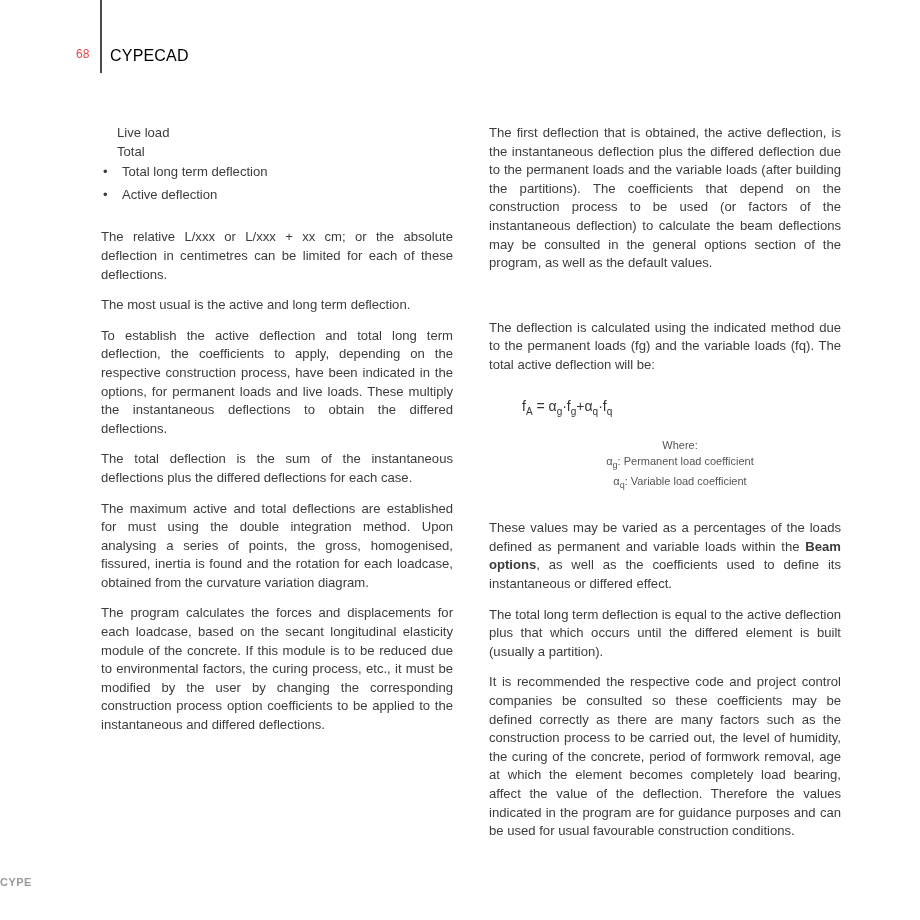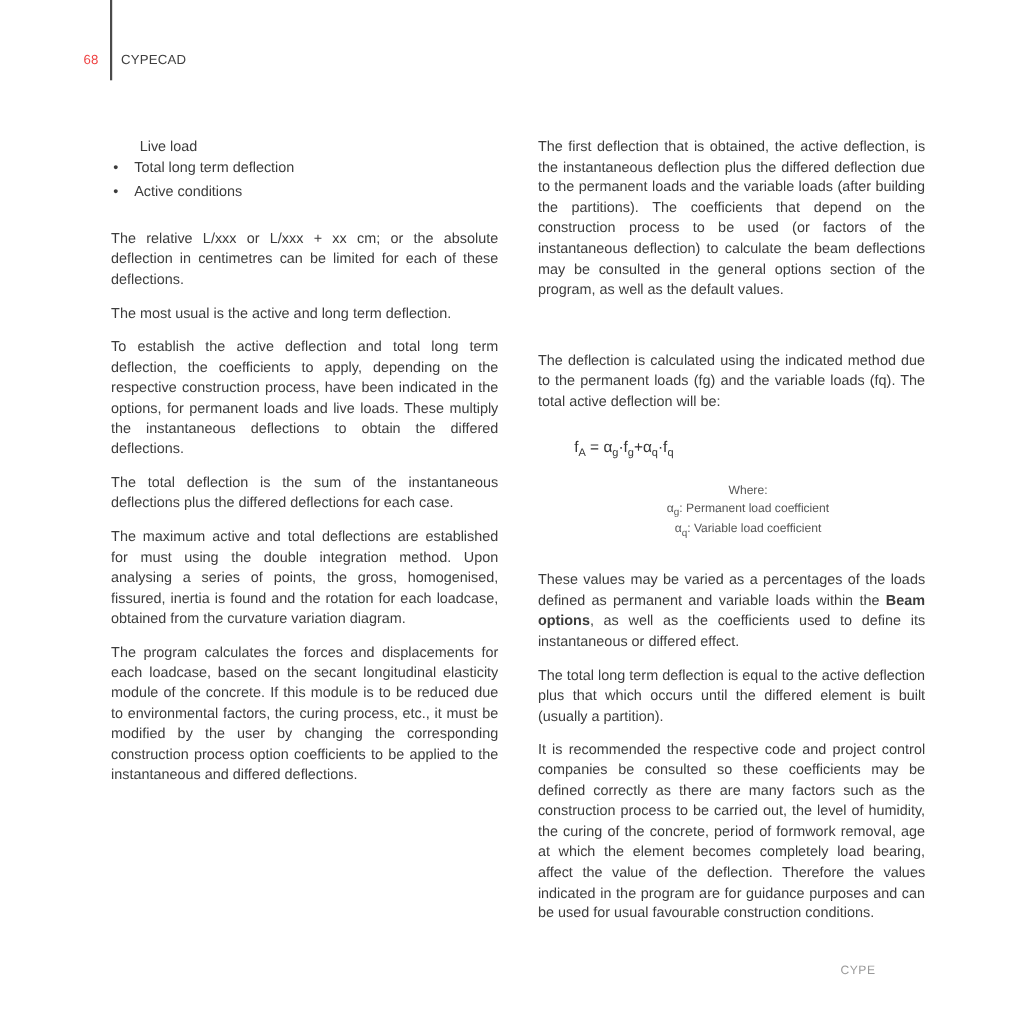--- a/index.html
+++ b/index.html
@@ -1,49 +1,50 @@
 <!DOCTYPE html>
 <html><head>
 <meta charset="utf-8">
 <style>
   html, body { margin:0; padding:0; background:#ffffff; }
   body { width:920px; height:920px; position:relative; overflow:hidden;
          font-family:"Liberation Sans", sans-serif; color:#3c3c3c; }
   .vline { position:absolute; left:100px; top:0; width:2px; height:73px; background:#4a4a4a; }
   .page-num { position:absolute; left:76px; top:47px; font-size:12px; color:#ef4444; }
-  .header-title { position:absolute; left:110px; top:47px; font-size:12px; color:#404040; letter-spacing:0.2px; }
+  .header-title { position:absolute; left:110px; top:47px; font-size:16px; color:#000000; letter-spacing:0.2px; }
   .col { position:absolute; top:124px; width:352px; font-size:13.1px; line-height:18.6px; text-align:justify; }
   .col-left { left:101px; }
   .col-right { left:489px; }
   .col p { margin:0 0 12px 0; }
-  .indent { margin-left:26px; }
+  .indent { margin-left:16px; }
   .bullet-line { position:relative; padding-left:21px; margin:0 0 4px 0; }
   .bullet-line .dot { position:absolute; left:2px; top:0; }
   .formula { margin:22px 0 0 33px; font-size:14px; color:#333; }
   .formula sub { font-size:10px; }
   .where { margin:16px 0 26px 30px; font-size:11px; line-height:16px; color:#555; text-align:center; }
   .where sub { font-size:9px; }
-  .footer { position:absolute; left:0; width:796px; top:876px; text-align:right; font-size:11px; font-weight:normal; color:#9a9a9a; letter-spacing:0.5px; }
+  .footer { position:absolute; left:0; width:796px; top:876px; text-align:left; font-size:11px; font-weight:bold; color:#9a9a9a; letter-spacing:0.5px; }
 </style>
 </head>
 <body>
 
 <div class="vline"></div>
 <div class="page-num">68</div>
 <div class="header-title">CYPECAD</div>
 
 <div class="col col-left">
   <div class="indent">Live load</div>
+  <div class="indent" style="margin-bottom:2px">Total</div>
   <div class="bullet-line">
     <span class="dot">•</span>
     <span>Total long term deflection</span>
   </div>
   <div class="bullet-line" style="margin-bottom:24px">
     <span class="dot">•</span>
-    <span>Active conditions</span>
+    <span>Active deflection</span>
   </div>
   <p>The relative L/xxx or L/xxx + xx cm; or the absolute deflection in centimetres can be limited for each of these deflections.</p>
   <p>The most usual is the active and long term deflection.</p>
   <p>To establish the active deflection and total long term deflection, the coefficients to apply, depending on the respective construction process, have been indicated in the options, for permanent loads and live loads. These multiply the instantaneous deflections to obtain the differed deflections.</p>
   <p>The total deflection is the sum of the instantaneous deflections plus the differed deflections for each case.</p>
   <p>The maximum active and total deflections are established for must using the double integration method. Upon analysing a series of points, the gross, homogenised, fissured, inertia is found and the rotation for each loadcase, obtained from the curvature variation diagram.</p>
   <p>The program calculates the forces and displacements for each loadcase, based on the secant longitudinal elasticity module of the concrete. If this module is to be reduced due to environmental factors, the curing process, etc., it must be modified by the user by changing the corresponding construction process option coefficients to be applied to the instantaneous and differed deflections.</p>
 </div>
 
 <div class="col col-right">

